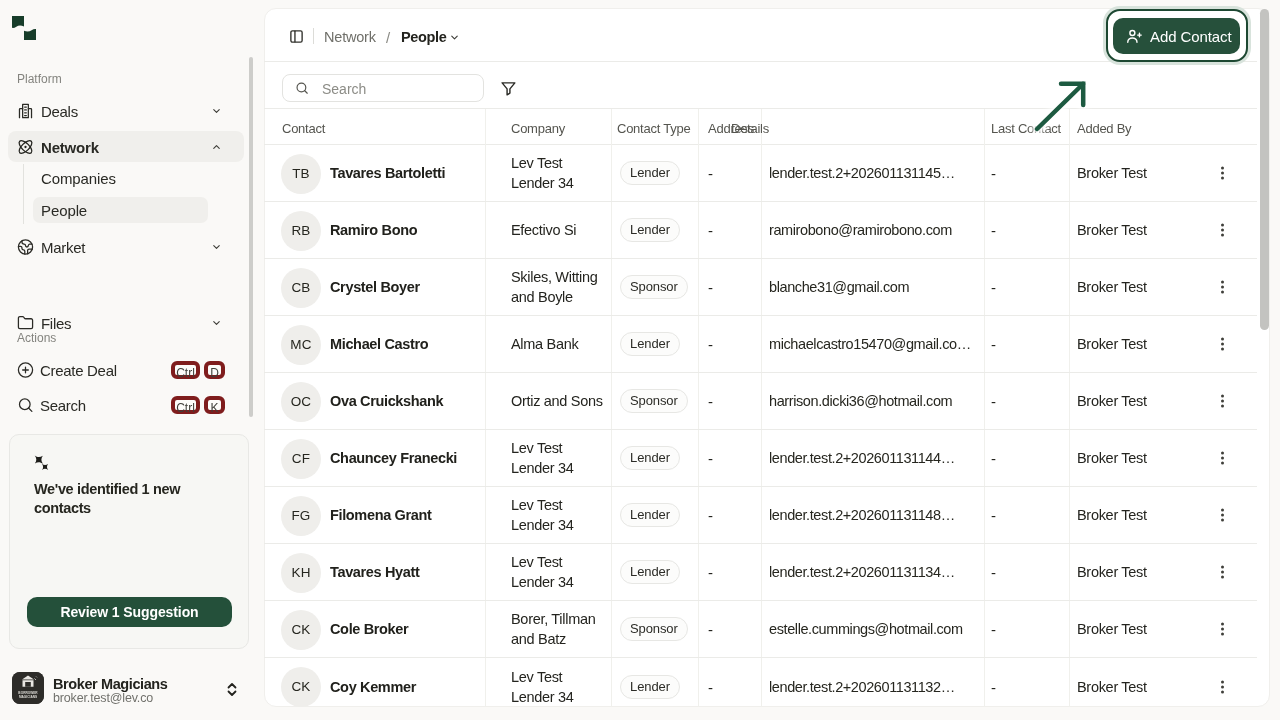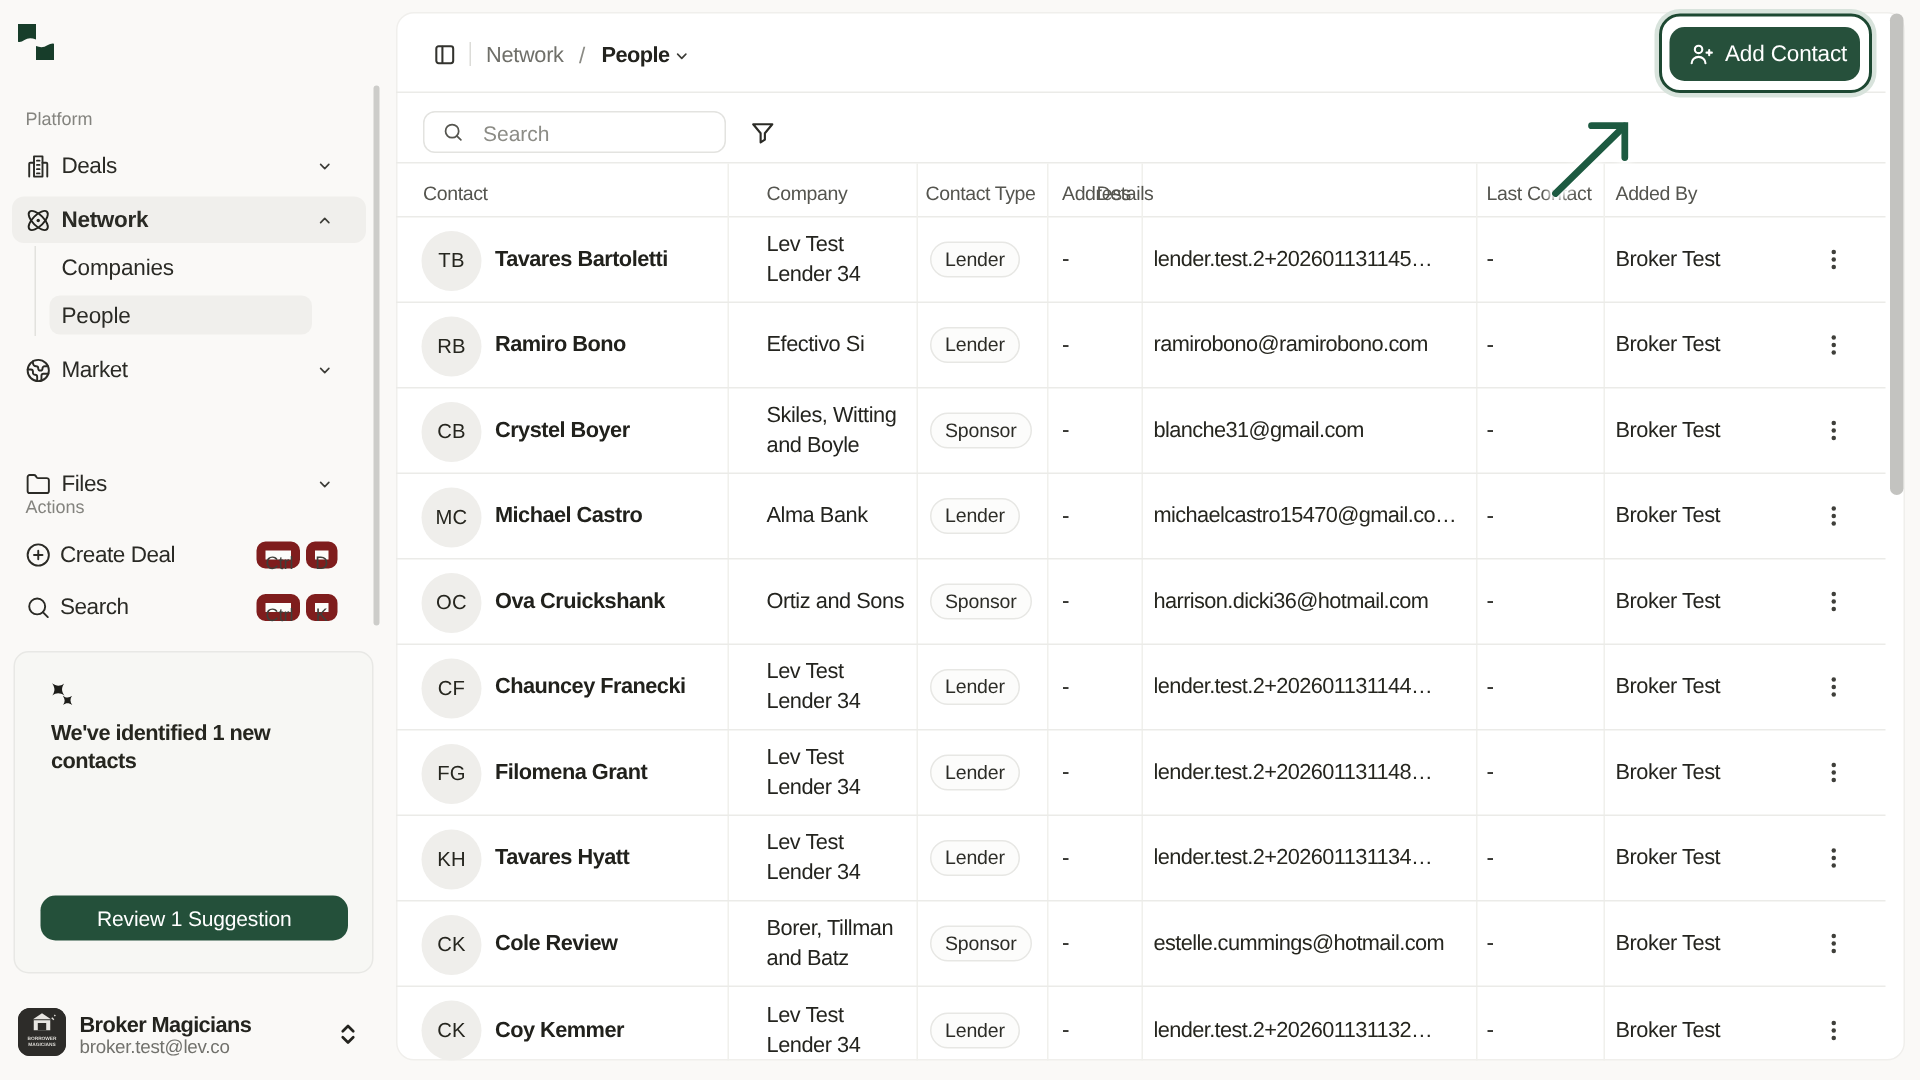--- a/index.html
+++ b/index.html
@@ -8,30 +8,30 @@
 .abs { position:absolute; }
 
 
 #sidebar { position:absolute; left:0; top:0; width:264px; height:720px; }
 .side-label { position:absolute; left:17px; font-size:12px; color:#84847f; font-weight:500; }
 .nav-item { position:absolute; left:0; width:264px; height:32px; font-size:15px; color:#2a2a25; }
 .nav-item .txt { position:absolute; left:41px; top:50%; transform:translateY(-50%); letter-spacing:-0.3px; }
 .nav-item svg.ic { position:absolute; left:17px; top:50%; transform:translateY(-50%); }
 .nav-item svg.chev { position:absolute; left:211px; top:50%; transform:translateY(-50%); }
 #side-scroll { position:absolute; left:249px; top:57px; width:4px; height:360px; background:#cdcdca; border-radius:2px; }
-.kbd { position:absolute; top:50%; transform:translateY(-50%); height:18px; border:6px solid #7f1d1d;
+.kbd { position:absolute; top:50%; transform:translateY(-50%); height:18px; border:4px solid #7f1d1d;
   border-radius:6px; background:#fcfcfa; font-size:12px; color:#3f3f3a; text-align:center; line-height:16px; }
 
 
 #card { position:absolute; left:9px; top:434px; width:240px; height:215px; border:1px solid #e8e8e5;
   border-radius:10px; background:#f7f7f4; }
 #card .title { position:absolute; left:24px; top:45px; font-size:14.5px; font-weight:700; line-height:19px; color:#26261f; letter-spacing:-0.35px; }
 #card .para { position:absolute; left:24px; top:91px; width:200px; font-size:12.5px; line-height:15.6px; color:#6f6f6a; letter-spacing:-0.25px; white-space:nowrap; }
 #card .btn { position:absolute; left:17px; top:162px; width:205px; height:30px; border-radius:10px;
-  background:#24503a; color:#fff; font-size:14px; font-weight:400; text-align:center; line-height:30px; letter-spacing:-0.1px; }
+  background:#24503a; color:#fff; font-size:14px; font-weight:700; text-align:center; line-height:30px; letter-spacing:-0.1px; }
 
 
 #user-avatar { position:absolute; left:12px; top:672px; width:32px; height:32px; border-radius:8px; background:#2d2c29; overflow:hidden; }
 #user-name { position:absolute; left:53px; top:676px; font-size:14.5px; font-weight:700; color:#23231e; letter-spacing:-0.4px; }
 #user-mail { position:absolute; left:53px; top:691px; font-size:12.5px; color:#71716c; letter-spacing:-0.15px; }
 
 
 #panel { position:absolute; left:264px; top:8px; width:1006px; height:699px; background:#ffffff;
   border:1px solid #f0efec; border-radius:12px; }
 .hline { position:absolute; left:264px; width:993px; height:1px; background:#ebebe8; }
@@ -343,21 +343,21 @@
     <div class="dash" style="left:727px;">-</div>
     <div class="addedby">Broker Test</div>
     <div class="dots">
       <i></i>
       <i></i>
       <i></i>
     </div>
   </div>
   <div class="row" style="top:601px;">
     <div class="avatar">CK</div>
-    <div class="name">Cole Review</div>
+    <div class="name">Cole Broker</div>
     <div class="company">Borer, Tillman<br>and Batz</div>
     <div class="badge">Sponsor</div>
     <div class="dash" style="left:444px;">-</div>
     <div class="email">estelle.cummings@hotmail.com</div>
     <div class="dash" style="left:727px;">-</div>
     <div class="addedby">Broker Test</div>
     <div class="dots">
       <i></i>
       <i></i>
       <i></i>

